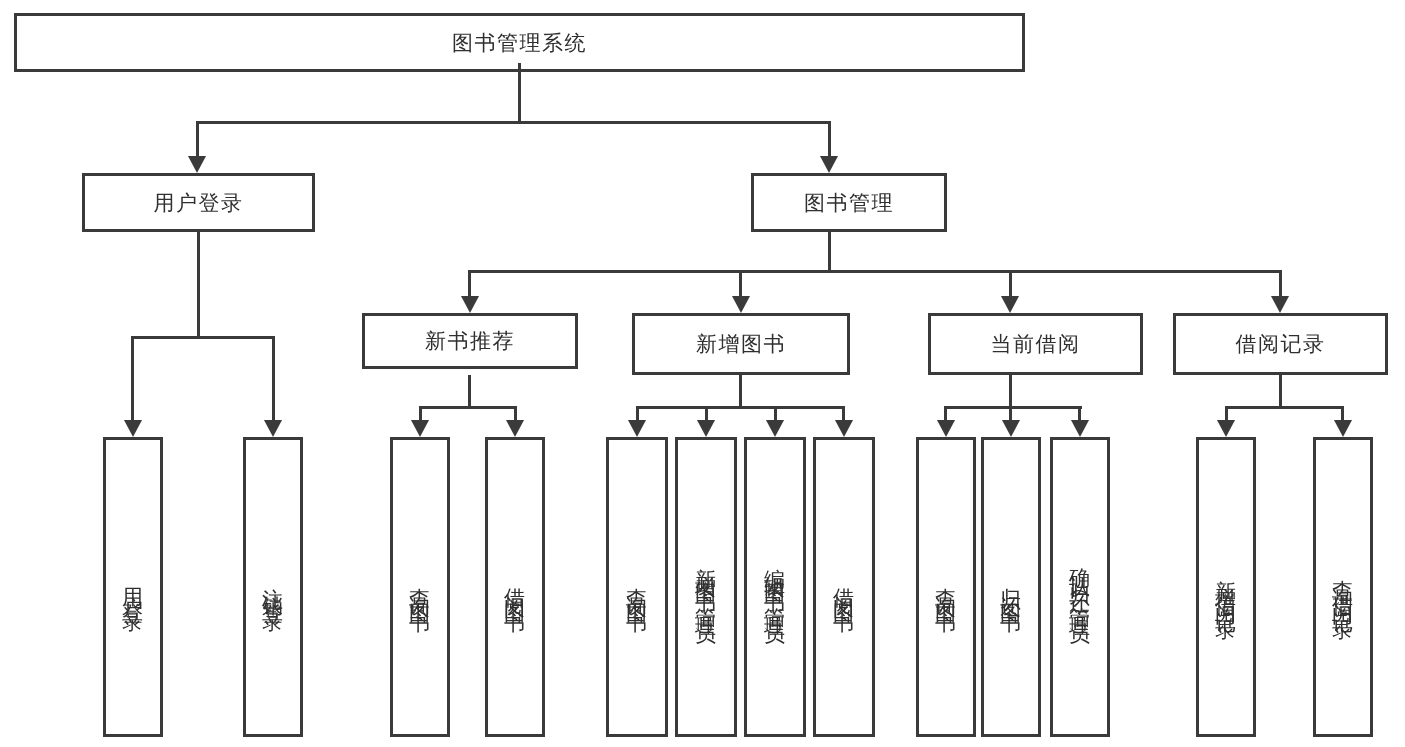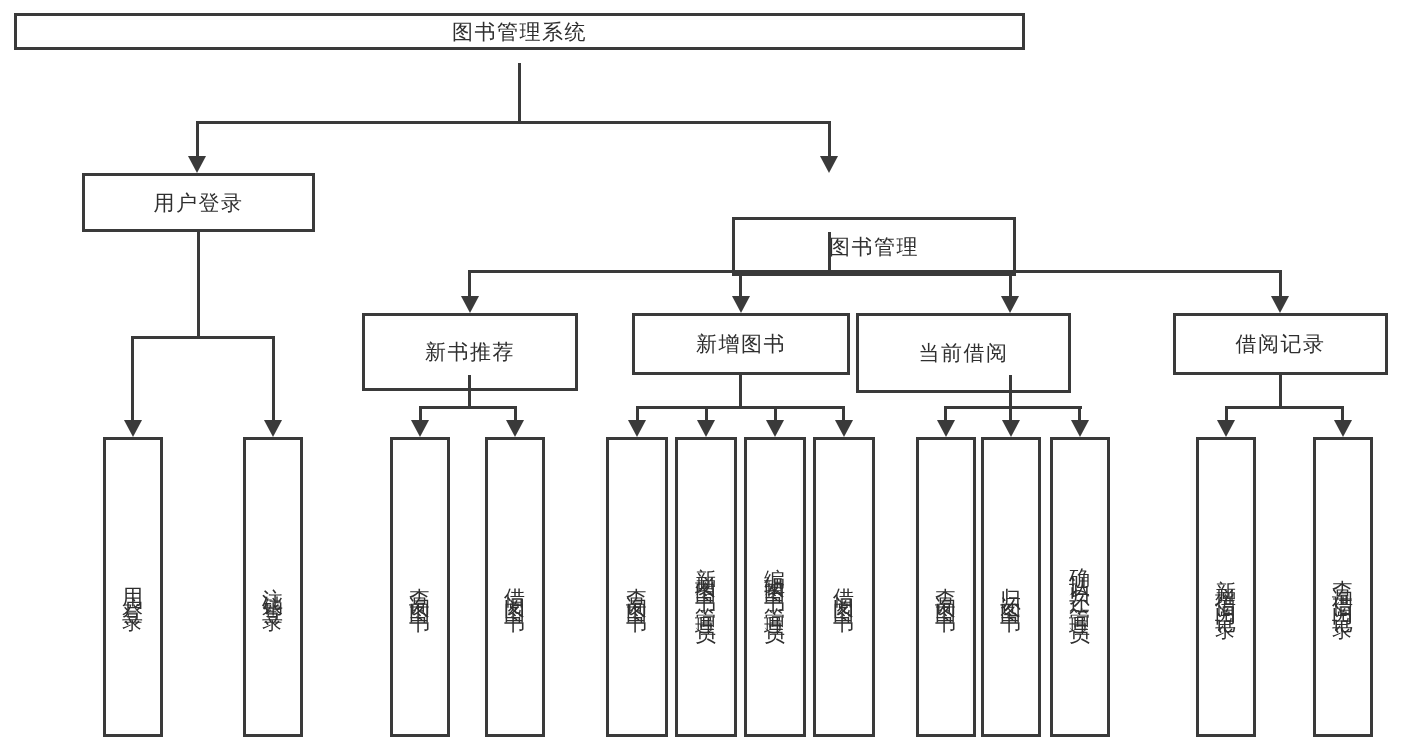--- a/index.html
+++ b/index.html
@@ -58,38 +58,38 @@
     font-size: 23px;
     color: var(--watermark);
     white-space: nowrap;
   }
 </style>
 </head>
 <body>
 
 <div class="stage">
 
-  <div class="box" style="left:14px;top:13px;width:1011px;height:37px;">
+  <div class="box" style="left:14px;top:13px;width:1011px;height:59px;">
     <span class="h-label">图书管理系统</span>
   </div>
 
   <div class="box" style="left:82px;top:173px;width:233px;height:59px;">
     <span class="h-label">用户登录</span>
   </div>
-  <div class="box" style="left:732px;top:173px;width:284px;height:59px;margin-top:44px;">
+  <div class="box" style="left:751px;top:173px;width:196px;height:59px;">
     <span class="h-label">图书管理</span>
   </div>
 
-  <div class="box" style="left:362px;top:313px;width:216px;height:78px;">
+  <div class="box" style="left:362px;top:313px;width:216px;height:56px;">
     <span class="h-label">新书推荐</span>
   </div>
   <div class="box" style="left:632px;top:313px;width:218px;height:62px;">
     <span class="h-label">新增图书</span>
   </div>
-  <div class="box" style="left:856px;top:313px;width:215px;height:80px;">
+  <div class="box" style="left:928px;top:313px;width:215px;height:62px;">
     <span class="h-label">当前借阅</span>
   </div>
   <div class="box" style="left:1173px;top:313px;width:215px;height:62px;">
     <span class="h-label">借阅记录</span>
   </div>
 
   <div class="box leaf" style="left:103px;width:60px;">
     <span class="vtext">用户登录</span>
   </div>
   <div class="box leaf" style="left:243px;width:60px;">

